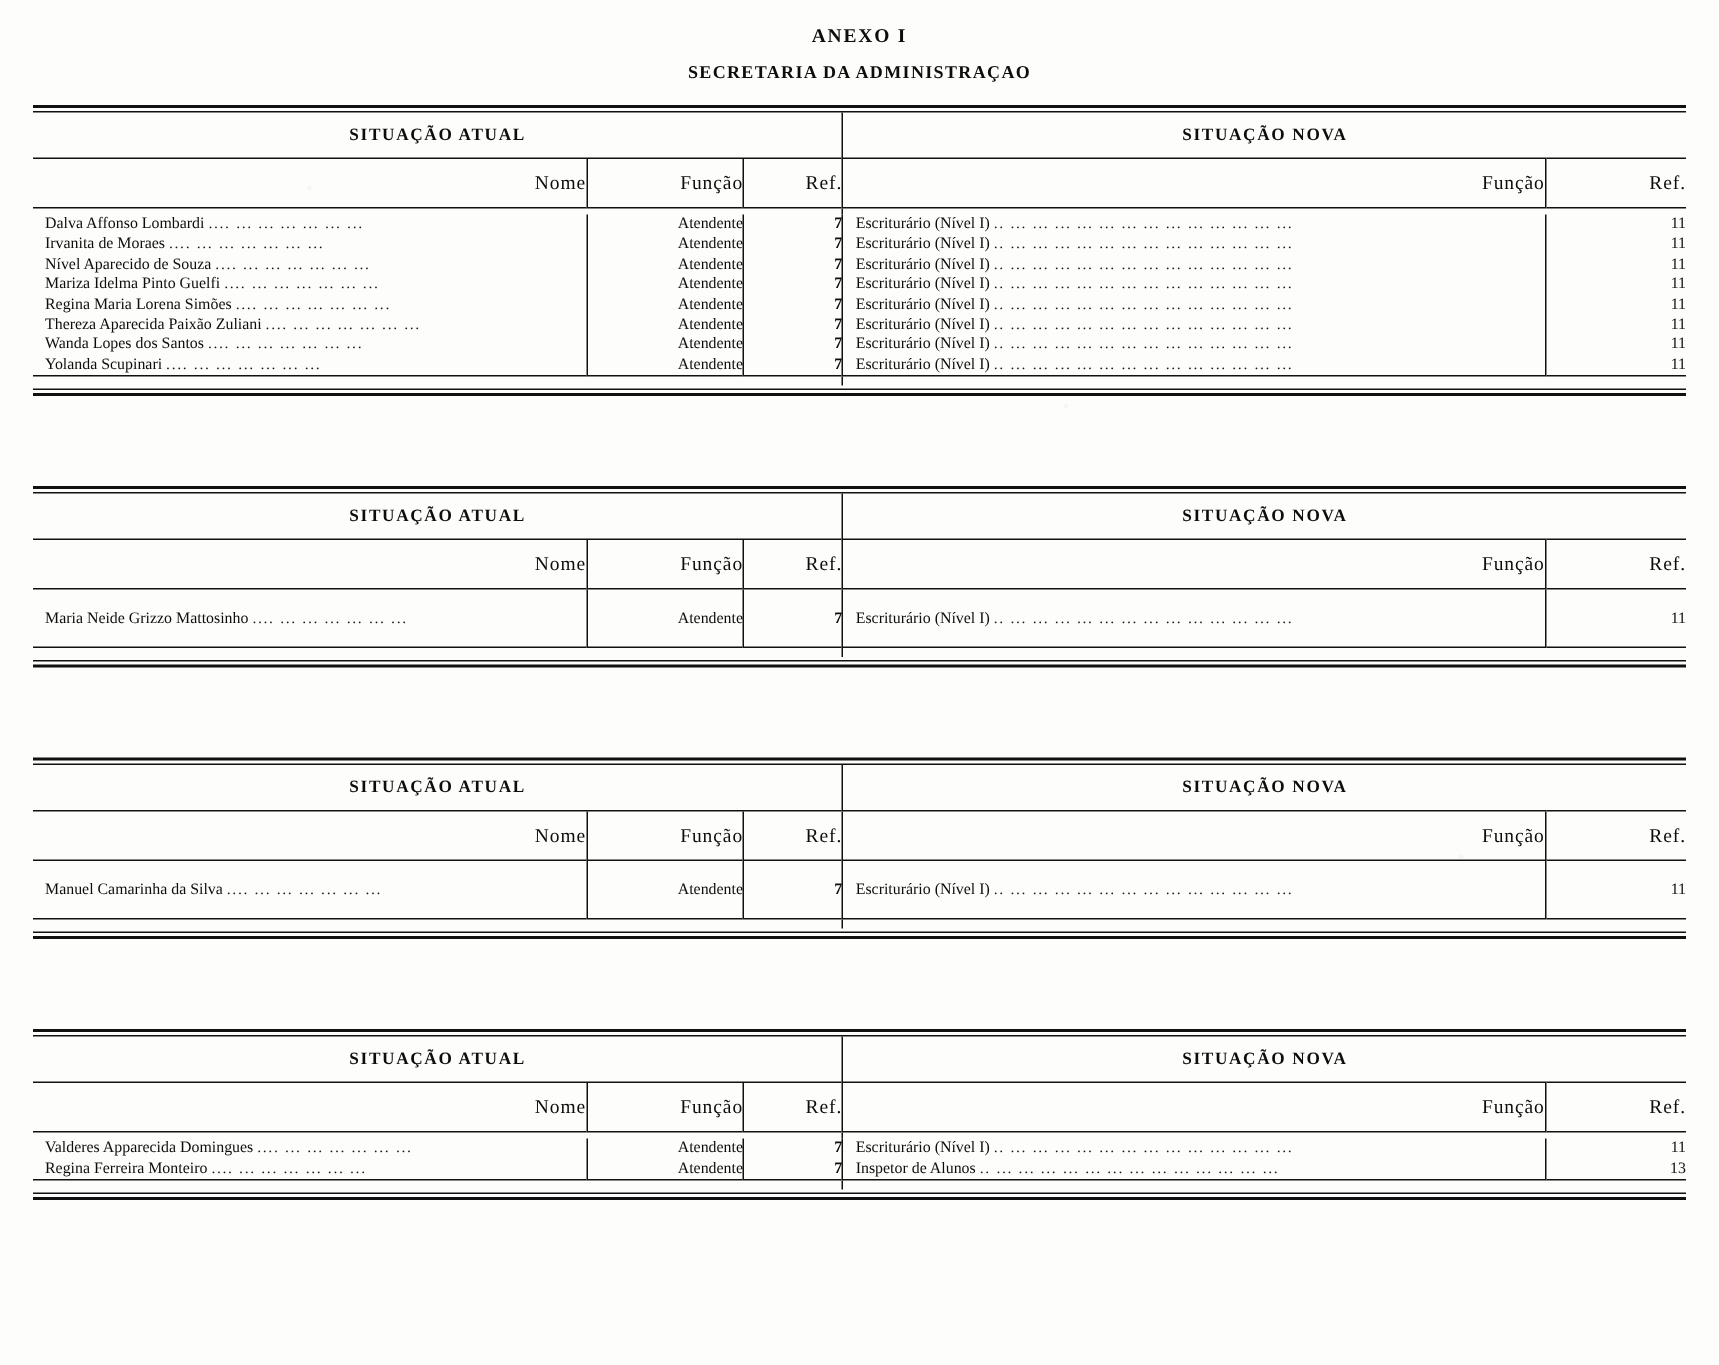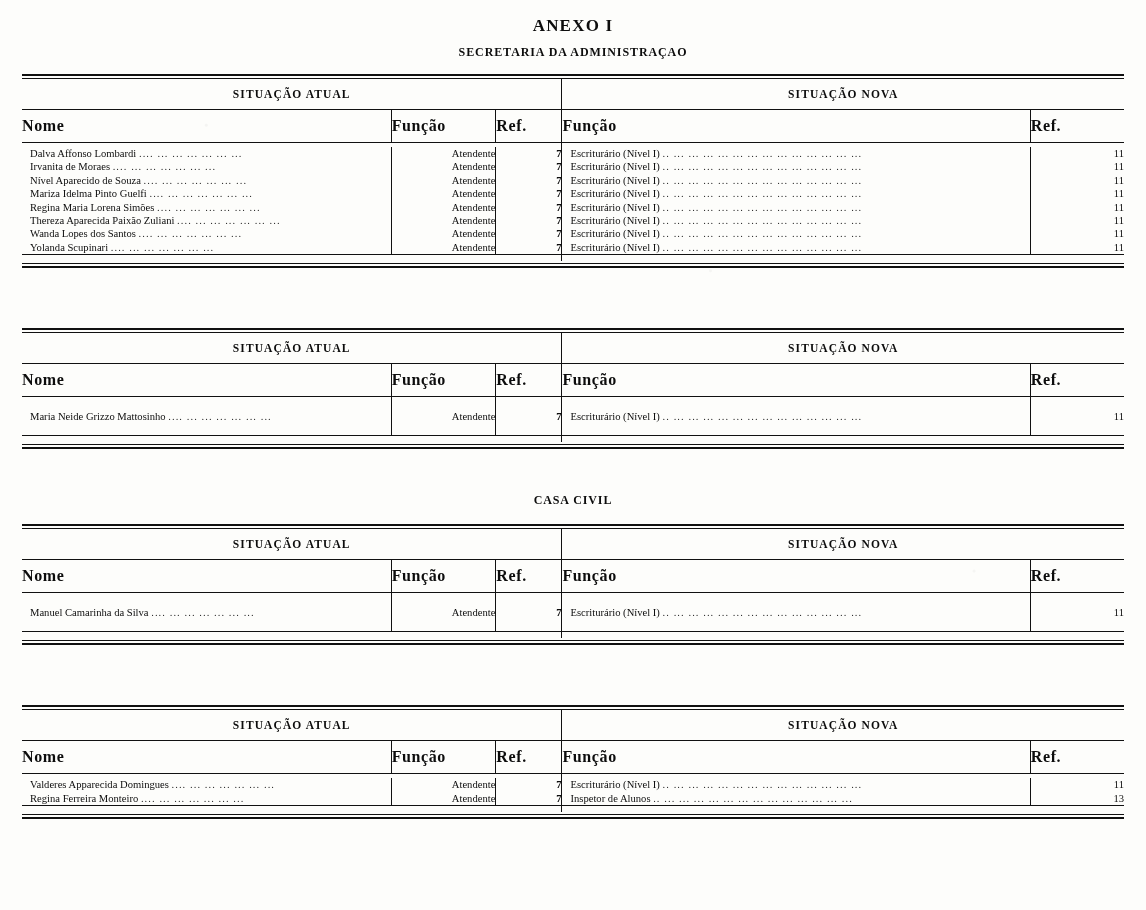--- a/index.html
+++ b/index.html
@@ -23,21 +23,21 @@
     box-sizing: border-box;
     background:
       radial-gradient(circle at 18% 12%, rgba(0,0,0,0.035) 0 1px, transparent 2px),
       radial-gradient(circle at 62% 28%, rgba(0,0,0,0.03) 0 1px, transparent 2px),
       radial-gradient(circle at 85% 61%, rgba(0,0,0,0.03) 0 1px, transparent 2px),
       #fdfdfb;
   }
   .doc-title {
     text-align: center;
     font-weight: bold;
-    font-size: 17px;
+    font-size: 13px;
     letter-spacing: 1.2px;
     margin-top: 16px;
   }
   .section-title {
     text-align: center;
     font-weight: bold;
     font-size: 12px;
     letter-spacing: 0.9px;
   }
   .sec-admin-title { margin-top: 9px; }
@@ -71,23 +71,23 @@
     vertical-align: middle;
   }
   .colhdr {
     text-align: center;
     font-weight: bold;
     font-size: 11.5px;
     letter-spacing: 1.1px;
     height: 30px;
   }
   .subhdr {
-    text-align: left;
-    font-weight: bold;
-    font-size: 16px;
+    text-align: right;
+    font-weight: normal;
+    font-size: 13px;
     letter-spacing: 0.6px;
     height: 32px;
   }
   .vline { border-left: 1.3px solid #111; }
   .rowline { border-top: 1px solid #111; }
 
   .names, .funcs, .refs, .newfunc, .newref {
     font-size: 10.6px;
     line-height: 13.4px;
   }
@@ -248,21 +248,20 @@
       </tr>
     </tbody>
       </table>
     <div class="rule-pair">
       <div class="rule-thin" style="margin-bottom:2px"></div>
       <div class="rule-thick"></div>
     </div>
   </div>
 
   <div class="sec-gap"></div>
-  <div class="section-title">CASA CIVIL</div>
 
   <div class="tbl-wrap" style="margin-top:16px;">
     <div class="rule-pair">
       <div class="rule-thick"></div>
       <div class="rule-thin"></div>
     </div>
     <table class="anx">
       <colgroup>
         <col style="width:33.5%">
         <col style="width:9.5%">

